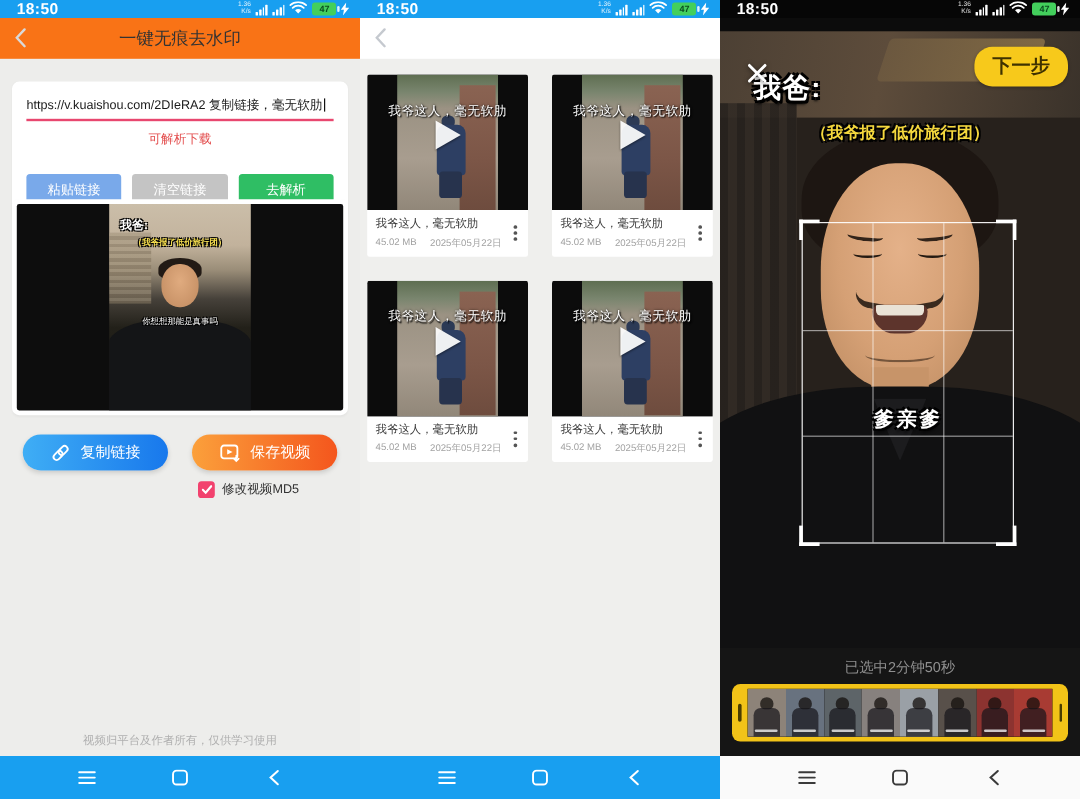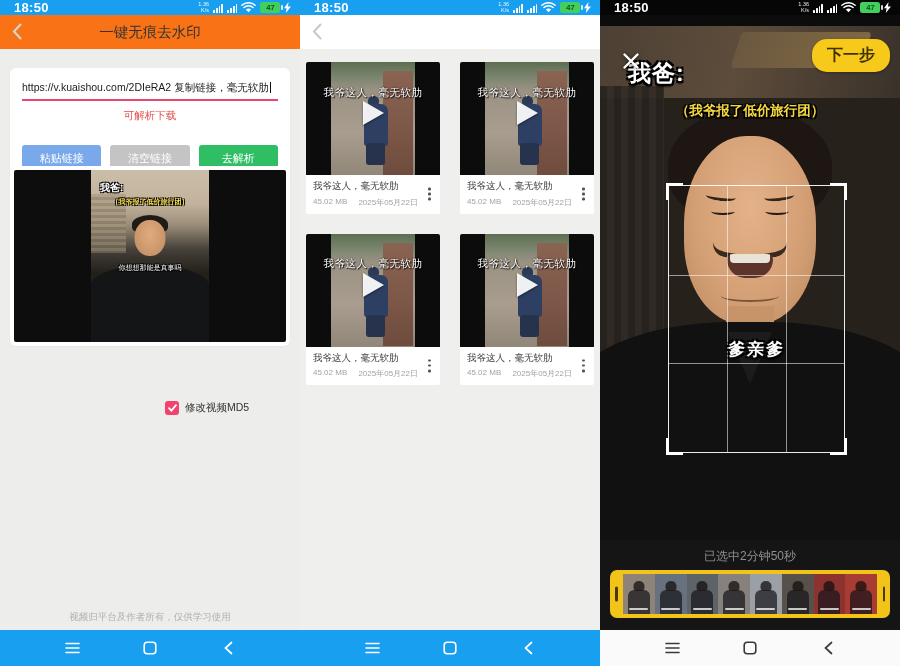--- a/index.html
+++ b/index.html
@@ -200,20 +200,39 @@
           <div class="p-hair"></div>
           <div class="p-face"></div>
           <div class="p-body"></div>
           <div class="capline cap-name1">我爸:</div>
           <div class="capline cap-paren1">（我爷报了低价旅行团）</div>
           <div class="capline cap-mid1">你想想那能是真事吗</div>
         </div>
       </div>
     </div>
 
+    <div class="action-row">
+      <div class="pill pill-copy">
+        <svg width="17" height="17" viewBox="0 0 20 20">
+            <g transform="rotate(-45 10 10)" fill="none" stroke="#fff" stroke-width="1.8">
+              <rect x="1.5" y="7" width="10" height="6" rx="3"></rect>
+              <rect x="8.5" y="7" width="10" height="6" rx="3"></rect>
+            </g>
+          </svg>
+        <span>复制链接</span>
+      </div>
+      <div class="pill pill-save">
+        <svg width="18" height="17" viewBox="0 0 20 19">
+            <rect x="1.5" y="2.5" width="15" height="12" rx="2.5" fill="none" stroke="#fff" stroke-width="1.7"></rect>
+            <polygon points="7,6 12,8.5 7,11" fill="#fff"></polygon>
+            <path d="M15.5 12v5M13.3 14.8l2.2 2.2 2.2-2.2" fill="none" stroke="#fff" stroke-width="1.6" stroke-linecap="round"></path>
+          </svg>
+        <span>保存视频</span>
+      </div>
+    </div>
 
     <div class="md5-row">
       <span class="chk">
           <svg width="9" height="8" viewBox="0 0 9 8">
             <path d="M1 4.2 3.4 6.6 8 1.2" fill="none" stroke="#fff" stroke-width="1.8" stroke-linecap="round"></path>
           </svg>
         </span>
       <span class="md5-label">修改视频MD5</span>
     </div>
 

